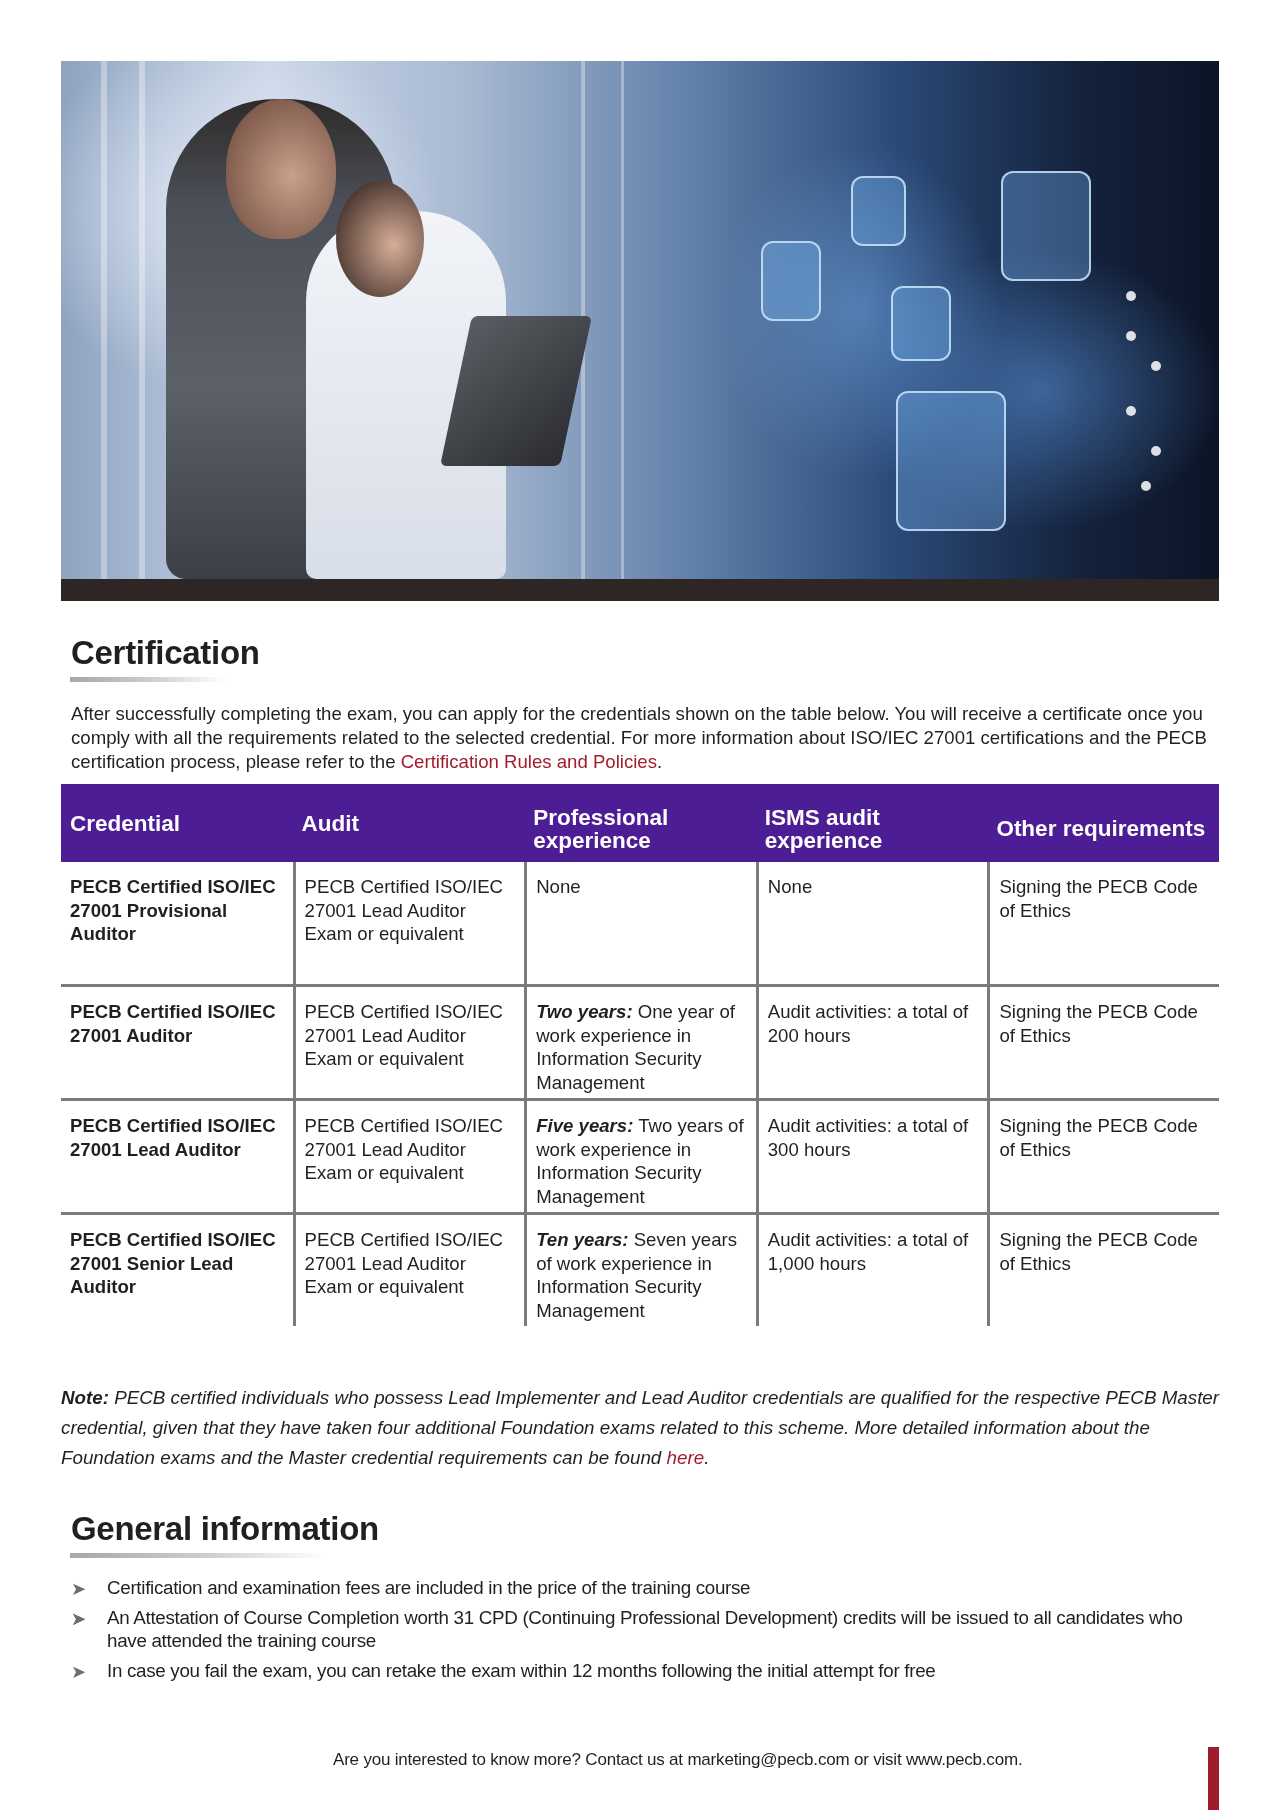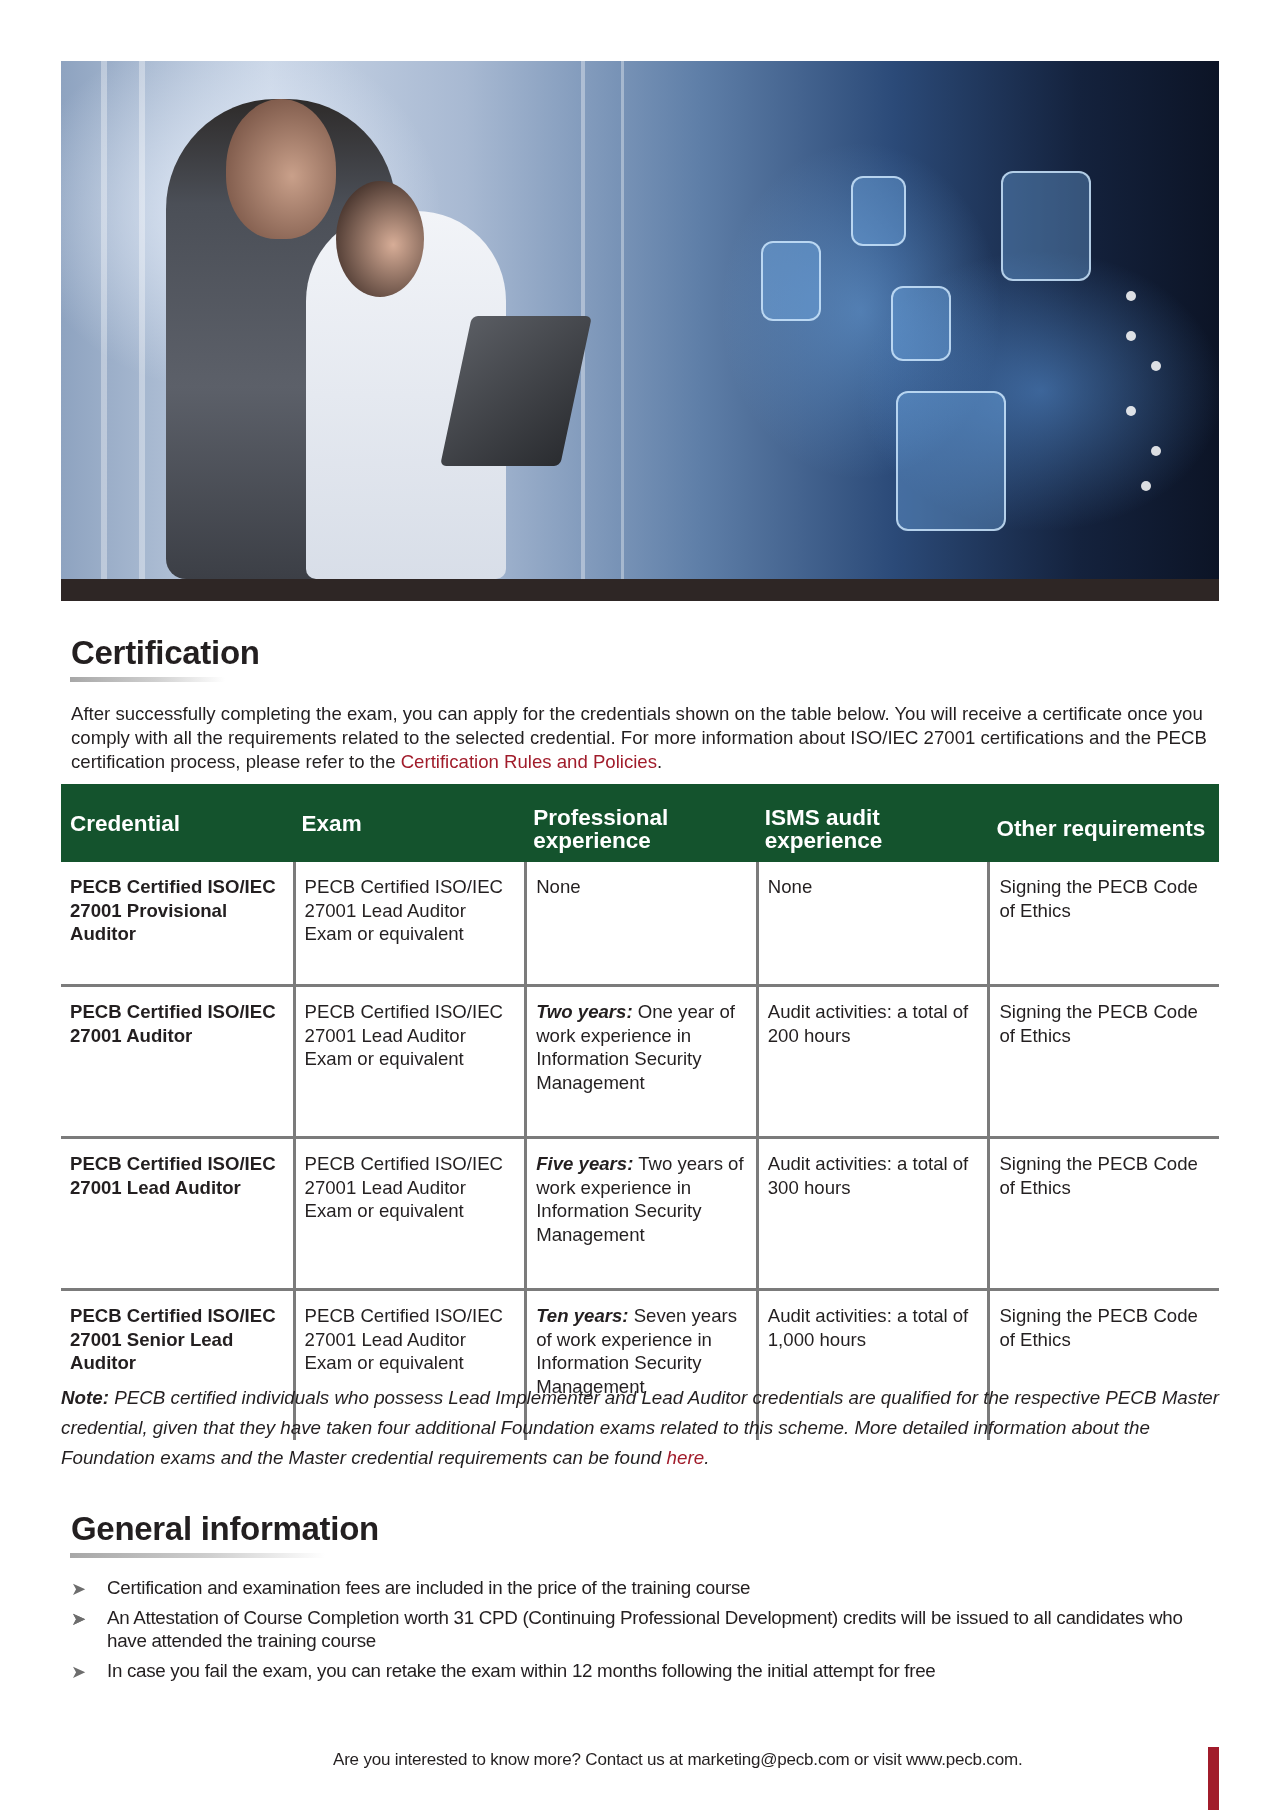--- a/index.html
+++ b/index.html
@@ -33,24 +33,24 @@
 
   
   .section-title { position: absolute; left: 71px; font-size: 33px; font-weight: bold; color: #231f20; letter-spacing: -0.3px; }
   .title-underline { position: absolute; left: 70px; height: 5px; background: linear-gradient(90deg, #a7a7a7 0%, #cfcfcf 55%, rgba(255,255,255,0) 100%); }
 
   .intro { position: absolute; left: 71px; top: 702px; width: 1150px; font-size: 18.6px; line-height: 24px; color: #231f20; }
   .link-red { color: #a11c2b; }
 
   
   .cert-table { position: absolute; left: 61px; top: 784px; width: 1158px; }
-  .thead { display: flex; height: 78px; background: #14532d; }
+  .thead { display: flex; height: 78px; background: #4c1d95; }
   .th { width: 231.6px; padding: 11px 9px 0 9px; color: #ffffff; font-weight: bold; font-size: 22.5px; line-height: 23px; display: flex; align-items: center; }
   .th.single { padding-top: 0; }
-  .tbody .tr { display: flex; height: 152px; border-top: 3px solid #7b7b7b; }
+  .tbody .tr { display: flex; height: 114px; border-top: 3px solid #7b7b7b; }
   .tbody .tr:first-child { border-top: none; height: 122px; }
   .td { width: 231.6px; padding: 13px 9px 18px 9px; font-size: 18.6px; line-height: 23.5px; color: #231f20; border-left: 3px solid #7b7b7b; }
   .td:first-child { border-left: none; font-weight: bold; }
   .td b { font-weight: bold; font-style: italic; }
 
   .note { position: absolute; left: 61px; top: 1383px; width: 1160px; font-size: 18.8px; line-height: 30px; font-style: italic; color: #231f20; }
   .note b { font-weight: bold; }
 
   .bullets { position: absolute; left: 71px; top: 1576px; width: 1130px; list-style: none; }
   .bullets li { position: relative; padding-left: 36px; font-size: 18.8px; line-height: 23px; margin-bottom: 7px; color: #231f20; letter-spacing: -0.3px; }
@@ -89,21 +89,21 @@
 </div>
 
 <h2 class="section-title" style="top:634px">Certification</h2>
 <div class="title-underline" style="top:677px;width:155px"></div>
 
 <p class="intro"><span>After successfully completing the exam, you can apply for the credentials shown on the table below. You will receive a certificate once you comply with all the requirements related to the selected credential. For more information about ISO/IEC 27001 certifications and the PECB certification process, please refer to the </span><span class="link-red">Certification Rules and Policies</span><span>.</span></p>
 
 <div class="cert-table">
   <div class="thead">
     <div class="th single">Credential</div>
-    <div class="th single">Exam</div>
+    <div class="th single">Audit</div>
     <div class="th">Professional experience</div>
     <div class="th">ISMS audit experience</div>
     <div class="th">Other requirements</div>
   </div>
   <div class="tbody">
     <div class="tr">
       <div class="td">PECB Certified ISO/IEC 27001 Provisional Auditor</div>
       <div class="td">PECB Certified ISO/IEC 27001 Lead Auditor Exam or equivalent</div>
       <div class="td"><b></b><span>None</span></div>
       <div class="td">None</div>

